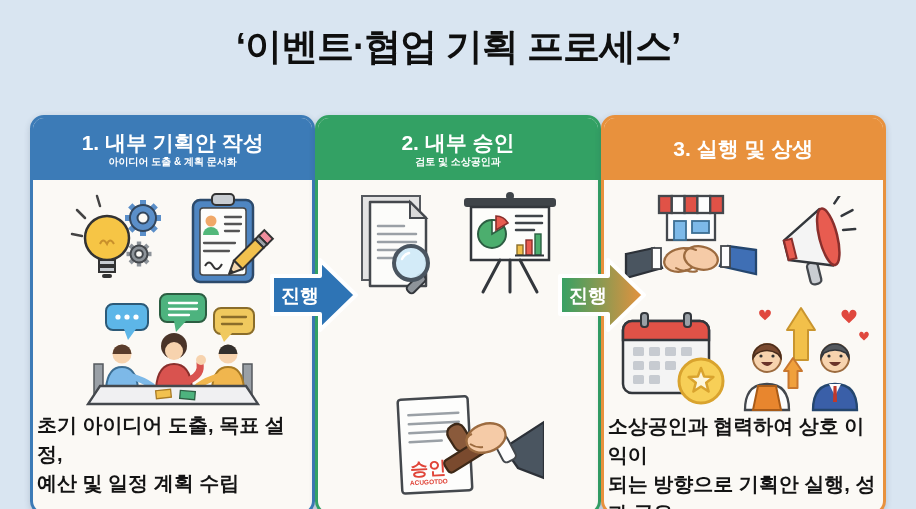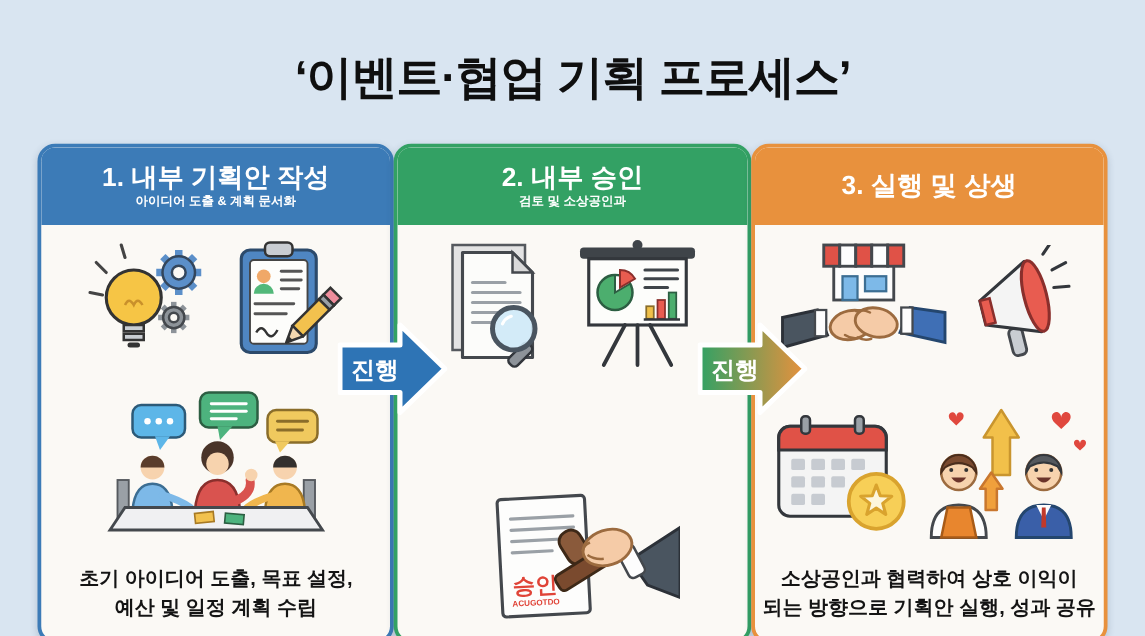--- a/index.html
+++ b/index.html
@@ -1,30 +1,30 @@
 <!DOCTYPE html>
 <html><head>
 <meta charset="utf-8">
 <style>
   html,body{margin:0;padding:0;}
   .stage{position:relative;width:916px;height:509px;background:#d9e5f1;
          font-family:"Liberation Sans","DejaVu Sans",sans-serif;overflow:hidden;}
-  .main-title{padding-top:37px;text-align:center;font-size:37px;font-weight:800;
+  .main-title{padding-top:22px;text-align:center;font-size:37px;font-weight:800;
               color:#0f0f0f;letter-spacing:-1px;}
   .cards{position:absolute;left:30px;right:30px;top:80px;display:flex;justify-content:space-between;margin-top:35px;}
   .card{width:280px;height:394px;border-radius:14px;border:3px solid #888;background:#fbf9f5;
         box-shadow:0 2px 6px rgba(40,60,90,.20);display:flex;flex-direction:column;overflow:hidden;}
   .card-header{height:62px;flex:0 0 62px;display:flex;flex-direction:column;align-items:center;
                justify-content:center;gap:1px;color:#fff;}
   .card-title{font-size:21px;font-weight:800;line-height:1.15;}
   .card-subtitle{font-size:10px;font-weight:600;line-height:1.15;}
   .card-body{flex:1;display:flex;flex-direction:column;align-items:center;
              justify-content:space-between;padding:10px 4px 14px;}
   .icon-row{display:flex;align-items:center;justify-content:center;gap:4px;}
-  .desc{font-size:16px;font-weight:700;color:#141414;text-align:center;line-height:1.45;
+  .desc{font-size:20px;font-weight:700;color:#141414;line-height:1.45;
         white-space:pre-line;}
   .arrow{position:absolute;top:256px;width:88px;height:78px;}
   .arrow-1{left:270px;} .arrow-2{left:558px;}
   svg{display:block;}
 </style>
 </head>
 <body>
 
 <div class="stage" style="background: rgb(217, 229, 241);">
 

